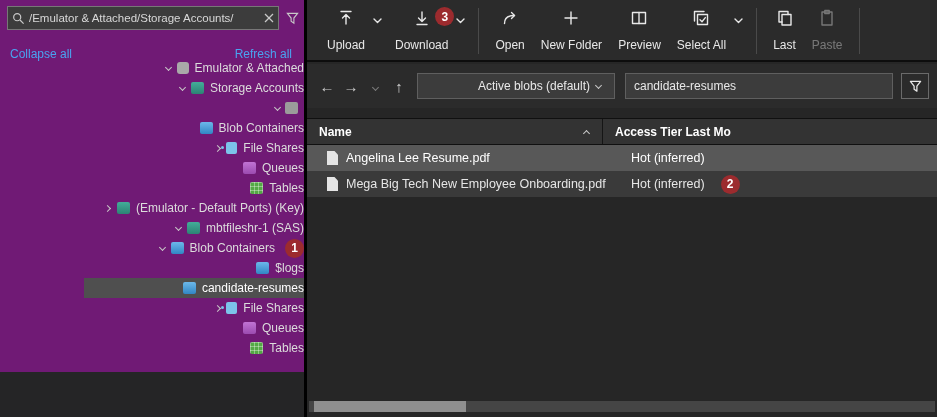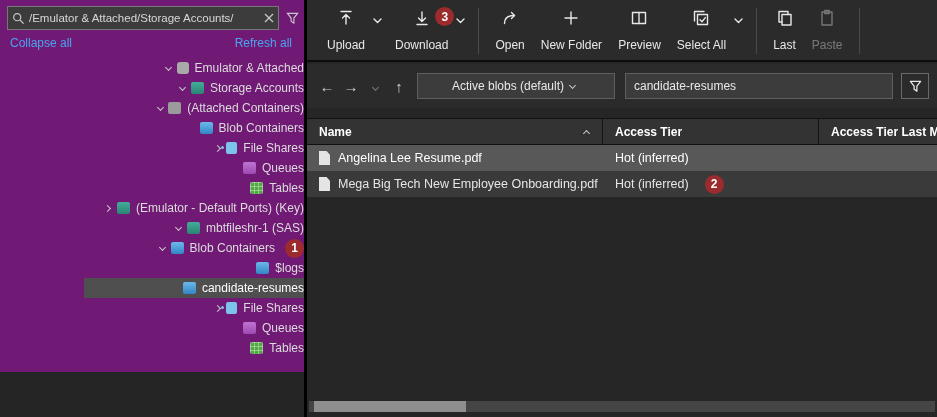--- a/index.html
+++ b/index.html
@@ -10,21 +10,21 @@
   .sidebar{position:absolute;left:0;top:0;width:304px;height:372px;background:#701a75;}
   .vdivider{position:absolute;left:304px;top:0;width:3px;height:417px;background:#000;}
 
   .search-box{position:absolute;left:7px;top:6px;width:272px;height:24px;background:#3c3c3c;
     border:1px solid #777;display:flex;align-items:center;padding:0 4px;}
   .search-box input{flex:1;background:transparent;border:none;outline:none;color:#d8d8d8;
     font-size:11.5px;padding:0 4px;min-width:0;}
   .sb-funnel{position:absolute;left:286px;top:11px;}
 
   .links-row{position:absolute;left:0;top:36px;width:304px;height:18px;font-size:12px;}
-  .link{color:#4aa3f0;cursor:pointer;text-decoration:none;}
+  .link{color:#4aa3f0;cursor:pointer;text-decoration:none;margin-top:11px;}
   .links-row .l{position:absolute;left:10px;}
   .links-row .r{position:absolute;right:12px;}
 
   .tree{position:absolute;left:0;top:58px;width:304px;}
   .trow{height:20px;display:flex;align-items:center;font-size:12px;color:#dcdcdc;cursor:pointer;white-space:nowrap;justify-content:flex-end;}
   .trow.selected{background:linear-gradient(90deg,transparent 84px,#4f4f4f 84px);color:#fff;}
 
   .cv{display:inline-flex;width:16px;height:16px;align-items:center;justify-content:center;flex:none;}
   .cv i{width:5px;height:5px;border-right:1.3px solid #c8c8c8;border-bottom:1.3px solid #c8c8c8;display:block;}
   .cv.down i{transform:rotate(45deg);margin-top:-2px;}
@@ -59,41 +59,41 @@
     padding:3px 8px 4px;cursor:pointer;position:relative;color:#e8e8e8;font-size:12px;white-space:nowrap;}
   .tbtn svg,.caret svg,.nav-filter svg{fill:none;stroke:#e8e8e8;stroke-width:1.4;stroke-linecap:round;stroke-linejoin:round;}
   .tbtn.disabled{opacity:.4;}
   .caret{display:flex;align-items:flex-start;padding-top:12px;width:14px;cursor:pointer;}
   .tsep{width:1px;background:#4a4a4a;margin:2px 8px;}
 
   .navbar{position:absolute;left:0;top:64px;width:630px;height:44px;background:#2b2b2b;
     display:flex;align-items:center;padding:0 6px 0 8px;}
   .nav-ic{width:24px;text-align:center;font-size:15px;color:#cfcfcf;cursor:pointer;flex:none;}
   .nav-select{width:198px;height:26px;background:#3c3c3c;border:1px solid #5f5f5f;margin-left:6px;
-    display:flex;align-items:center;justify-content:center;padding:0 8px;font-size:12px;
+    display:flex;align-items:center;justify-content:flex-end;padding:0 8px;font-size:12px;
     color:#e8e8e8;cursor:pointer;flex:none;}
   .nav-input{flex:1;height:26px;background:#3c3c3c;border:1px solid #5f5f5f;margin-left:10px;
     color:#e8e8e8;font-size:12px;padding:0 8px;outline:none;min-width:0;}
   .nav-filter{width:28px;height:26px;border:1px solid #6a6a6a;margin-left:8px;margin-right:2px;
     display:flex;align-items:center;justify-content:center;cursor:pointer;flex:none;background:transparent;}
 
   .ghead{position:absolute;left:0;top:118px;width:630px;height:27px;background:#333;
     border-top:1px solid #101010;border-bottom:1px solid #101010;display:flex;align-items:center;
     font-size:12px;font-weight:bold;color:#fff;}
   .hcell{display:flex;align-items:center;height:100%;border-right:1px solid #151515;padding-left:12px;overflow:hidden;white-space:nowrap;}
   .col-name{width:296px;flex:none;}
   .col-tier{width:216px;flex:none;}
   .col-last{flex:1;border-right:none;}
   .sort{margin-left:auto;margin-right:8px;}
 
   .grow{position:absolute;left:0;width:630px;height:26px;display:flex;align-items:center;
     font-size:12.5px;color:#e6e6e6;cursor:pointer;}
   .grow.sel{background:#585858;color:#fff;}
   .grow.alt{background:#3a3a3a;}
-  .gcell{display:flex;align-items:center;height:100%;padding-left:12px;overflow:hidden;white-space:nowrap;}
+  .gcell{display:flex;align-items:center;height:100%;padding-left:12px;overflow:hidden;white-space:nowrap;margin-left:8px;}
   .doc-ic{width:11px;height:14px;background:#e4e4e4;margin-right:8px;flex:none;
     clip-path:polygon(0 0,68% 0,100% 26%,100% 100%,0 100%);}
 
   .hscroll{position:absolute;left:2px;right:2px;bottom:5px;height:11px;background:#454545;}
   .hthumb{position:absolute;left:5px;top:0;width:152px;height:11px;background:#8f8f8f;}
 
   .tlabel{overflow:hidden;text-overflow:ellipsis;}
 </style>
 </head>
 <body>
@@ -137,21 +137,20 @@
             <i></i>
           </span>
         <span class="ic ic-storage"></span>
         <span class="tlabel">Storage Accounts</span>
       </div>
       <div class="trow" style="padding-left:44px">
         <span class="cv down">
             <i></i>
           </span>
         <span class="ic ic-attach"></span>
-        <span class="tlabel">(Attached Containers)</span>
       </div>
       <div class="trow" style="padding-left:62px">
         <span class="cv empty"></span>
         <span class="ic ic-blob"></span>
         <span class="tlabel">Blob Containers</span>
       </div>
       <div class="trow" style="padding-left:62px">
         <span class="cv right">
             <i></i>
           </span>
@@ -339,23 +338,20 @@
       </span>
     </div>
 
     <div class="ghead">
       <div class="hcell col-name">
         <span>Name</span>
         <span class="cv up sort">
             <i></i>
           </span>
       </div>
-      <div class="hcell col-tier">
-        <span>Access Tier</span>
-      </div>
       <div class="hcell col-last">
         <span>Access Tier Last Mo</span>
       </div>
     </div>
 
     <div class="grow sel" style="top:145px">
       <div class="gcell col-name">
         <span class="doc-ic"></span>
         <span>Angelina Lee Resume.pdf</span>
       </div>

